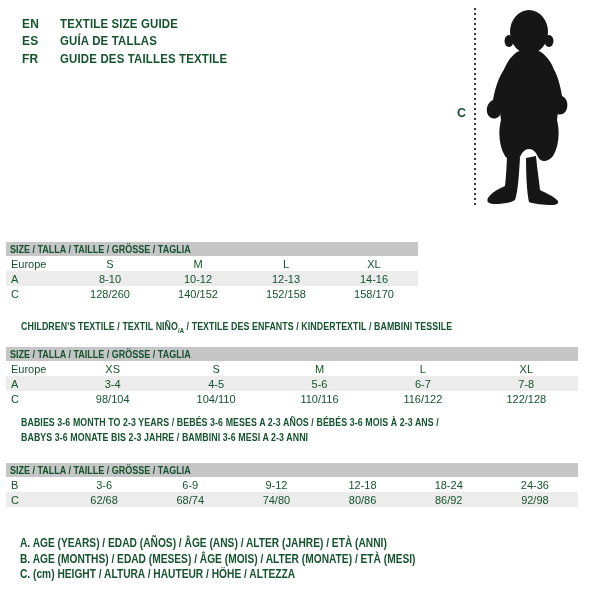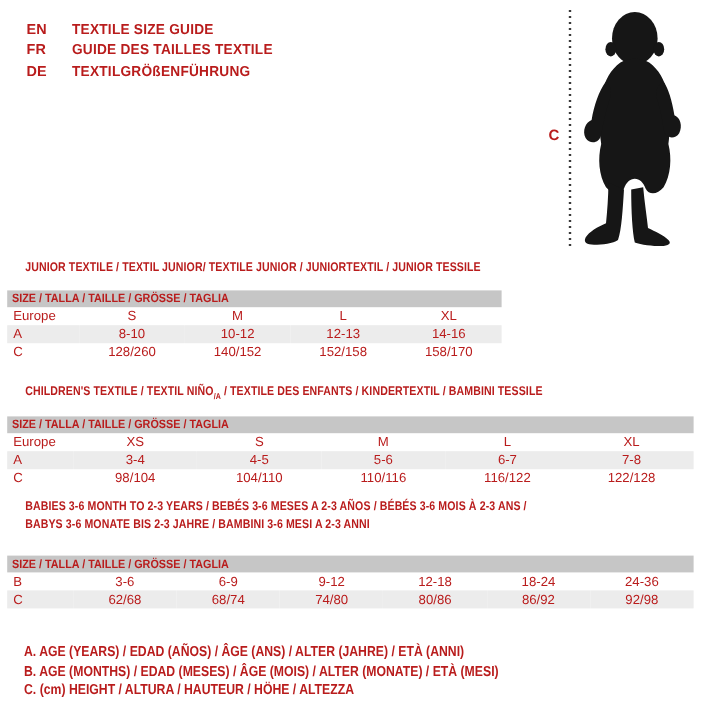--- a/index.html
+++ b/index.html
@@ -1,17 +1,17 @@
 <!DOCTYPE html>
 <html><head>
 <meta charset="utf-8">
 <style>
   html,body{margin:0;padding:0;background:#fff;}
   .page{position:relative;width:600px;height:600px;background:#ffffff;overflow:hidden;
-        font-family:"Liberation Sans","DejaVu Sans",sans-serif;color:#b91c1c;}
+        font-family:"Liberation Sans","DejaVu Sans",sans-serif;color:#14532d;}
 
   
   .cx95{display:inline-block;transform:scaleX(.95);transform-origin:0 50%;white-space:nowrap;}
   .cx90{display:inline-block;transform:scaleX(.90);transform-origin:0 50%;white-space:nowrap;}
   .cx85{display:block;transform:scaleX(.85);transform-origin:0 50%;white-space:nowrap;}
   .cx84{display:block;transform:scaleX(.84);transform-origin:0 50%;white-space:nowrap;}
 
   
   .lang-list{position:absolute;left:22px;top:15px;}
   .lang-row{display:flex;height:17.5px;align-items:center;font-weight:700;font-size:12px;letter-spacing:.2px;}
@@ -50,26 +50,26 @@
 <body>
 
 <div class="page">
 
   <div class="lang-list">
     <div class="lang-row">
       <span class="lang-code">EN</span>
       <span class="cx95">TEXTILE SIZE GUIDE</span>
     </div>
     <div class="lang-row">
+      <span class="lang-code">ES</span>
+      <span class="cx95">GUÍA DE TALLAS</span>
+    </div>
+    <div class="lang-row">
       <span class="lang-code">FR</span>
       <span class="cx95">GUIDE DES TAILLES TEXTILE</span>
-    </div>
-    <div class="lang-row">
-      <span class="lang-code">DE</span>
-      <span class="cx95">TEXTILGRÖßENFÜHRUNG</span>
     </div>
   </div>
 
   <div class="dotted-line"></div>
   <div class="c-label">C</div>
   <svg class="baby-svg" width="92" height="200" viewBox="0 0 92 200" fill="#161616" xmlns="http://www.w3.org/2000/svg">
     <ellipse cx="46" cy="26" rx="19" ry="22"></ellipse>
     <ellipse cx="26" cy="35" rx="4.5" ry="6"></ellipse>
     <ellipse cx="66" cy="35" rx="4.5" ry="6"></ellipse>
     <path d="M34 46 C26 52 21 60 19 72 C17 86 16 102 18 114 C15 126 16 140 22 150
@@ -79,23 +79,20 @@
     <path d="M22 62 C16 70 12 82 10 94 C5 96 2 103 5 109 C9 115 17 113 18 106
              C20 96 22 86 25 77 C27 70 26 65 22 62 Z"></path>
     <path d="M70 62 C74 68 77 78 79 90 C84 92 86 99 83 105 C79 111 71 109 70 102
              C69 93 67 84 64 75 C63 69 66 64 70 62 Z"></path>
     <path d="M24 146 C24 158 23 170 22 180 C15 183 8 187 5 192 C3 196 6 198 12 198
              C19 198 28 197 32 194 C35 186 36 168 37 152 Z"></path>
     <path d="M53 150 C54 162 56 174 57 184 C63 187 70 190 74 194 C77 197 74 199 68 199
              C61 199 51 198 46 196 C44 188 43 170 43 152 Z"></path>
   </svg>
 
-  <div class="table-title t1-title">
-    <span class="cx84">JUNIOR TEXTILE / TEXTIL JUNIOR/ TEXTILE JUNIOR / JUNIORTEXTIL / JUNIOR TESSILE</span>
-  </div>
   <table class="size-table t1">
     <colgroup>
         <col class="label-col">
         <col>
         <col>
         <col>
         <col>
       </colgroup>
     <tbody>
       <tr class="size-header">

